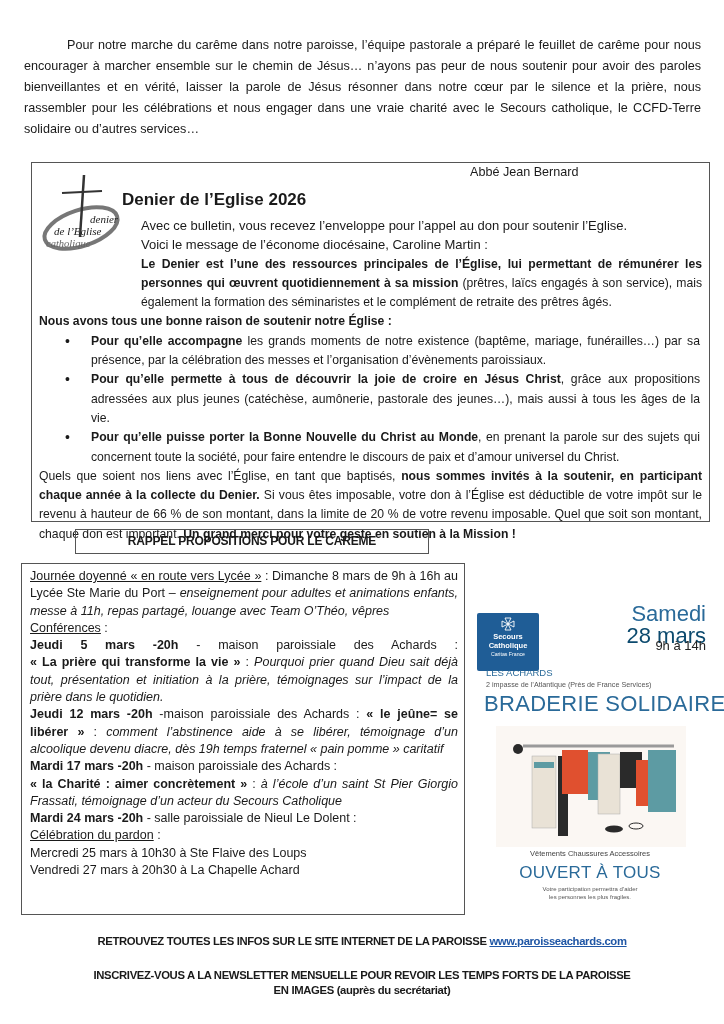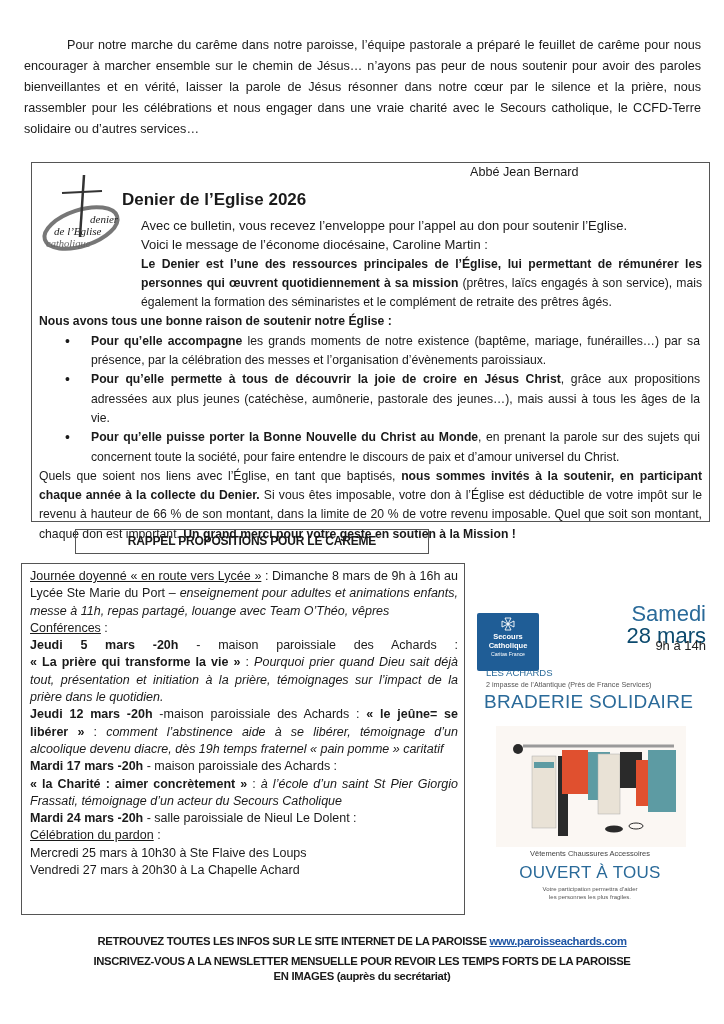--- a/index.html
+++ b/index.html
@@ -32,28 +32,28 @@
   .poster { position: absolute; left: 470px; top: 585px; width: 240px; height: 330px; background: #ffffff; }
   .sc-logo { position: absolute; left: 7px; top: 12px; width: 62px; height: 58px; background: #1f5d96; border-radius: 2px; color: #fff; text-align: center; margin-top: 16px; }
   .sc-cross { display: block; margin: 3px auto 0; width: 16px; height: 16px; }
   .sc-line1 { font-size: 7.5px; font-weight: bold; line-height: 8.5px; margin-top: 1px; }
   .sc-line2 { font-size: 5.2px; line-height: 7px; margin-top: 1px; }
   .p-samedi { position: absolute; right: 4px; top: 18px; font-size: 22px; color: #2a6a99; line-height: 22px; }
   .p-date { position: absolute; right: 4px; top: 40px; font-size: 22px; color: #0c4a6e; line-height: 22px; }
   .p-hours { position: absolute; right: 4px; top: 53px; font-size: 13px; color: #222; }
   .p-place { position: absolute; left: 16px; top: 82px; font-size: 9.5px; color: #2a6a99; }
   .p-address { position: absolute; left: 16px; top: 95px; font-size: 7.2px; color: #555; white-space: nowrap; }
-  .p-braderie { position: absolute; left: 14px; right: 0; top: 106px; font-size: 19px; color: #2a6a99; letter-spacing: 0.3px; white-space: nowrap; }
+  .p-braderie { position: absolute; left: 14px; right: 0; top: 106px; font-size: 22px; color: #2a6a99; letter-spacing: 0.3px; white-space: nowrap; }
   .p-image { position: absolute; left: 26px; top: 141px; width: 190px; height: 121px; background: #fbf7f3; }
   .p-items { position: absolute; left: 0; right: 0; top: 264px; text-align: center; font-size: 7.5px; color: #444; }
   .p-ouvert { position: absolute; left: 0; right: 0; top: 278px; text-align: center; font-size: 17px; color: #2a6a99; letter-spacing: 0.3px; }
   .p-note { position: absolute; left: 0; right: 0; top: 300px; text-align: center; font-size: 6px; color: #555; line-height: 8px; }
 
   .footer { position: absolute; left: 0; right: 0; top: 934px; text-align: center; font-size: 11.3px; font-weight: bold; line-height: 15px; letter-spacing: -0.35px; }
-  .footer .f1 { margin-bottom: 5px; }
+  .footer .f1 { margin-bottom: 19px; }
   .footer a { color: #1f56a5; text-decoration: underline; font-weight: bold; }
 </style>
 </head>
 <body>
 
 <div class="intro">
   <p>Pour notre marche du carême dans notre paroisse, l’équipe pastorale a préparé le feuillet de carême pour nous encourager à marcher ensemble sur le chemin de Jésus… n’ayons pas peur de nous soutenir pour avoir des paroles bienveillantes et en vérité, laisser la parole de Jésus résonner dans notre cœur par le silence et la prière, nous rassembler pour les célébrations et nous engager dans une vraie charité avec le Secours catholique, le CCFD-Terre solidaire ou d’autres services…</p>
 </div>
 <div class="signature">Abbé Jean Bernard</div>
 

